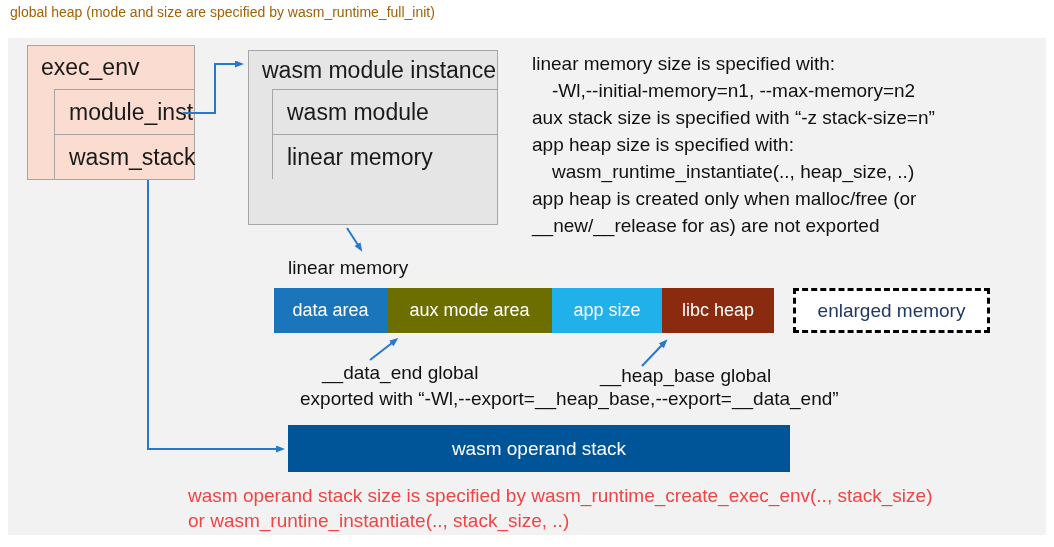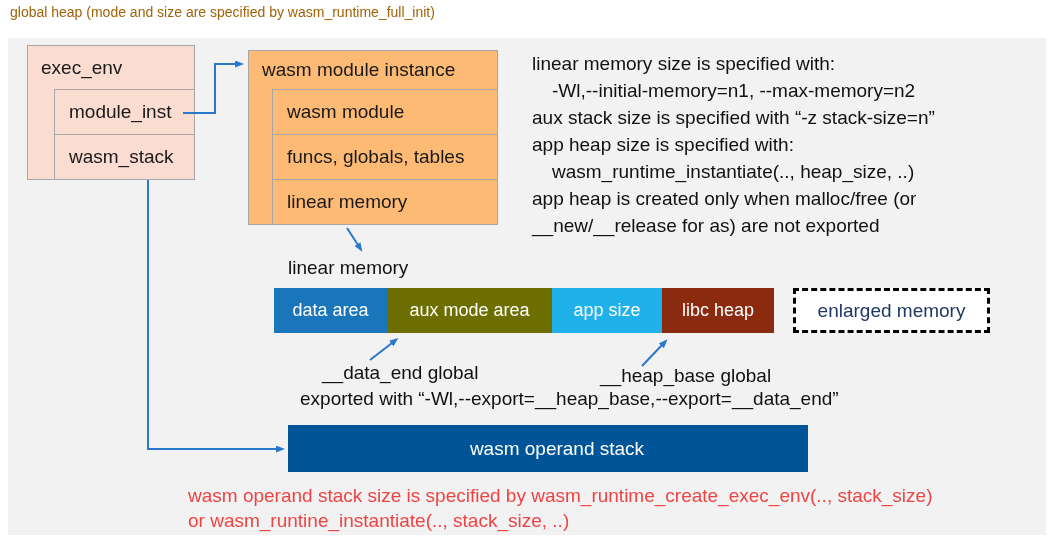--- a/index.html
+++ b/index.html
@@ -5,23 +5,23 @@
   html,body{margin:0;padding:0;background:#ffffff;}
   #canvas{
     position:relative;width:1054px;height:547px;overflow:hidden;
     font-family:"Liberation Sans","DejaVu Sans",sans-serif;color:#1a1a1a;
     background:#ffffff;
   }
   .panel{position:absolute;left:8px;top:38px;width:1038px;height:497px;background:#f2f2f2;}
   .title{position:absolute;left:10px;top:4px;font-size:14px;color:#a16207;}
 
   
-  .box{position:absolute;border:1px solid #a6a6a6;box-sizing:border-box;font-size:19px;}
+  .box{position:absolute;border:1px solid #a6a6a6;box-sizing:border-box;font-size:23px;}
   .box.salmon{background:#fbdcd0;}
-  .box.cream{background:#fdba74;}
+  .box.cream{background:#e5e5e5;}
   .box-header{display:flex;align-items:center;padding-left:13px;}
   .box-row{margin-left:26px;border-left:1px solid #a6a6a6;border-top:1px solid #a6a6a6;
            height:45px;display:flex;align-items:center;padding-left:14px;box-sizing:border-box;}
   .cream .box-row{margin-left:23px;}
 
   #exec-env{left:27px;top:45px;width:168px;height:135px;}
   #exec-env .box-header{height:43px;}
   #module-instance{left:248px;top:50px;width:250px;height:175px;}
   #module-instance .box-header{height:38px;}
 
@@ -41,21 +41,21 @@
     background:#ffffff;border:3px dashed #000;display:flex;align-items:center;justify-content:center;
     color:#1f3864;font-size:19px;}
 
   .ann{position:absolute;font-size:19px;color:#111;white-space:nowrap;}
   #ann-data-end{left:322px;top:362px;}
   #ann-heap-base{left:600px;top:365px;}
   #ann-exported{left:300px;top:388px;}
 
   
   .op-stack{position:absolute;left:288px;top:425px;width:502px;height:47px;background:#005498;
-    display:flex;align-items:center;justify-content:center;color:#fff;font-size:19px;padding-left:18px;}
+    display:flex;align-items:center;justify-content:center;color:#fff;font-size:19px;}
 
   .footer{position:absolute;left:188px;top:483px;font-size:19px;line-height:25px;color:#ef4444;}
 
   svg.overlay{position:absolute;left:0;top:0;pointer-events:none;}
 </style>
 </head>
 <body>
 
 <div id="canvas">
   <div class="panel"></div>
@@ -64,21 +64,20 @@
 
   <div class="box salmon" id="exec-env">
     <div class="box-header">exec_env</div>
     <div class="box-row">module_inst</div>
     <div class="box-row">wasm_stack</div>
   </div>
 
   <div class="box cream" id="module-instance">
     <div class="box-header">wasm module instance</div>
     <div class="box-row">wasm module</div>
-    <div class="box-row">funcs, globals, tables</div>
     <div class="box-row">linear memory</div>
   </div>
 
   <div class="notes">
     <div>linear memory size is specified with:</div>
     <div class="indent">-Wl,--initial-memory=n1, --max-memory=n2</div>
     <div>aux stack size is specified with “-z stack-size=n”</div>
     <div>app heap size is specified with:</div>
     <div class="indent">wasm_runtime_instantiate(.., heap_size, ..)</div>
     <div>app heap is created only when malloc/free (or</div>

